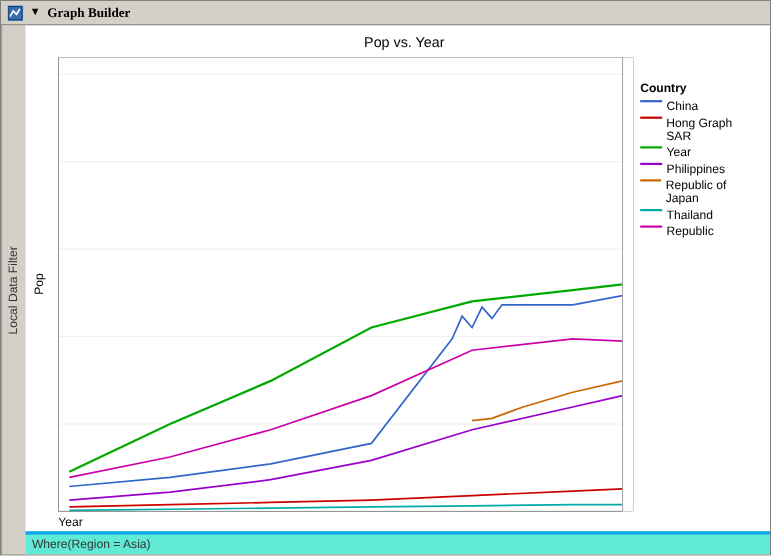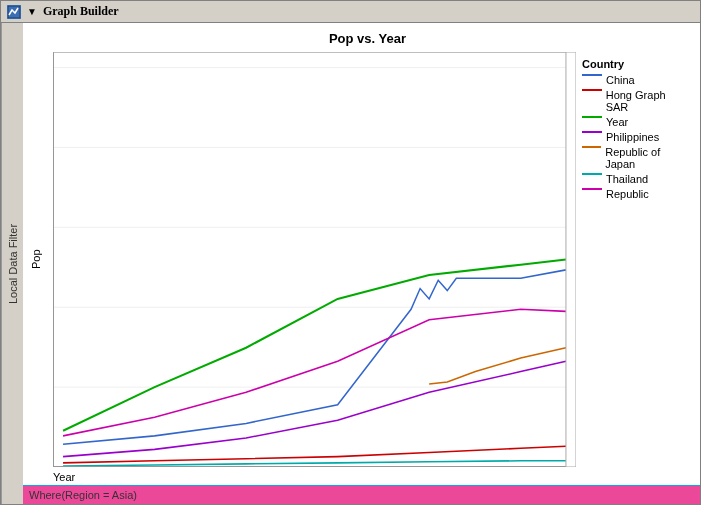--- a/index.html
+++ b/index.html
@@ -4,31 +4,31 @@
   <style>
     * { box-sizing: border-box; margin: 0; padding: 0; }
     body { background: #d4d0c8; font-family: Arial, sans-serif; font-size: 12px; width: 701px; height: 505px; overflow: hidden; }
     .window { width: 701px; height: 505px; background: #d4d0c8; border: 1px solid #808080; display: flex; flex-direction: column; }
     .titlebar { background: #d4d0c8; border-bottom: 1px solid #808080; padding: 3px 6px; display: flex; align-items: center; gap: 6px; height: 22px; }
     .titlebar-icon { width: 14px; height: 14px; background: #4a90d9; display: flex; align-items: center; justify-content: center; }
     .titlebar-title { font-size: 12px; font-weight: bold; font-family: Liberation Serif, serif; }
     .content-area { display: flex; flex: 1; overflow: hidden; }
     .left-tab { width: 22px; background: #d4d0c8; border-right: 1px solid #999; display: flex; align-items: center; justify-content: center; writing-mode: vertical-rl; transform: rotate(180deg); font-size: 11px; color: #333; cursor: pointer; padding: 8px 0; }
     .main-panel { flex: 1; background: white; display: flex; flex-direction: column; }
-    .chart-title { text-align: center; font-size: 13px; font-weight: bold; padding: 8px 0 2px 12px; }
+    .chart-title { text-align: center; font-size: 13px; font-weight: normal; padding: 8px 0 2px 12px; }
     .chart-area { display: flex; flex: 1; padding: 4px 4px 4px 0; }
     .y-axis-label { writing-mode: vertical-rl; transform: rotate(180deg); font-size: 11px; display: flex; align-items: center; justify-content: center; width: 30px; padding-left: 4px; }
     .chart-and-legend { display: flex; flex: 1; }
     .chart-container { flex: 1; position: relative; }
-    .legend { width: 120px; padding: 6px 6px 0 6px; font-size: 11px; }
+    .legend { width: 120px; padding: 6px 6px 0 6px; font-size: 11px; margin-top: 17px; }
     .legend-title { font-weight: bold; margin-bottom: 4px; font-size: 11px; }
     .legend-item { display: flex; align-items: flex-start; gap: 4px; margin-bottom: 3px; }
     .legend-line { width: 20px; height: 2px; }
     .x-axis-label { text-align: left; font-size: 11px; padding-bottom: 2px; margin-left: 30px; }
-    .bottom-status { padding: 3px 6px; font-size: 11px; color: #333; border-top: 1px solid #0ea5e9; background: #ec4899; }
+    .bottom-status { padding: 3px 6px; font-size: 11px; color: #333; border-top: 3px solid #0ea5e9; background: #5eead4; }
     svg { width: 100%; height: 100%; }
   </style>
 </head>
 <body>
 
 <div class="window">
   <div class="titlebar">
     <div class="titlebar-icon">
       <svg width="14" height="14" viewBox="0 0 14 14">
         <rect x="1" y="1" width="12" height="12" fill="#3c6eb4" stroke="#1a3a6e" stroke-width="1"></rect>

